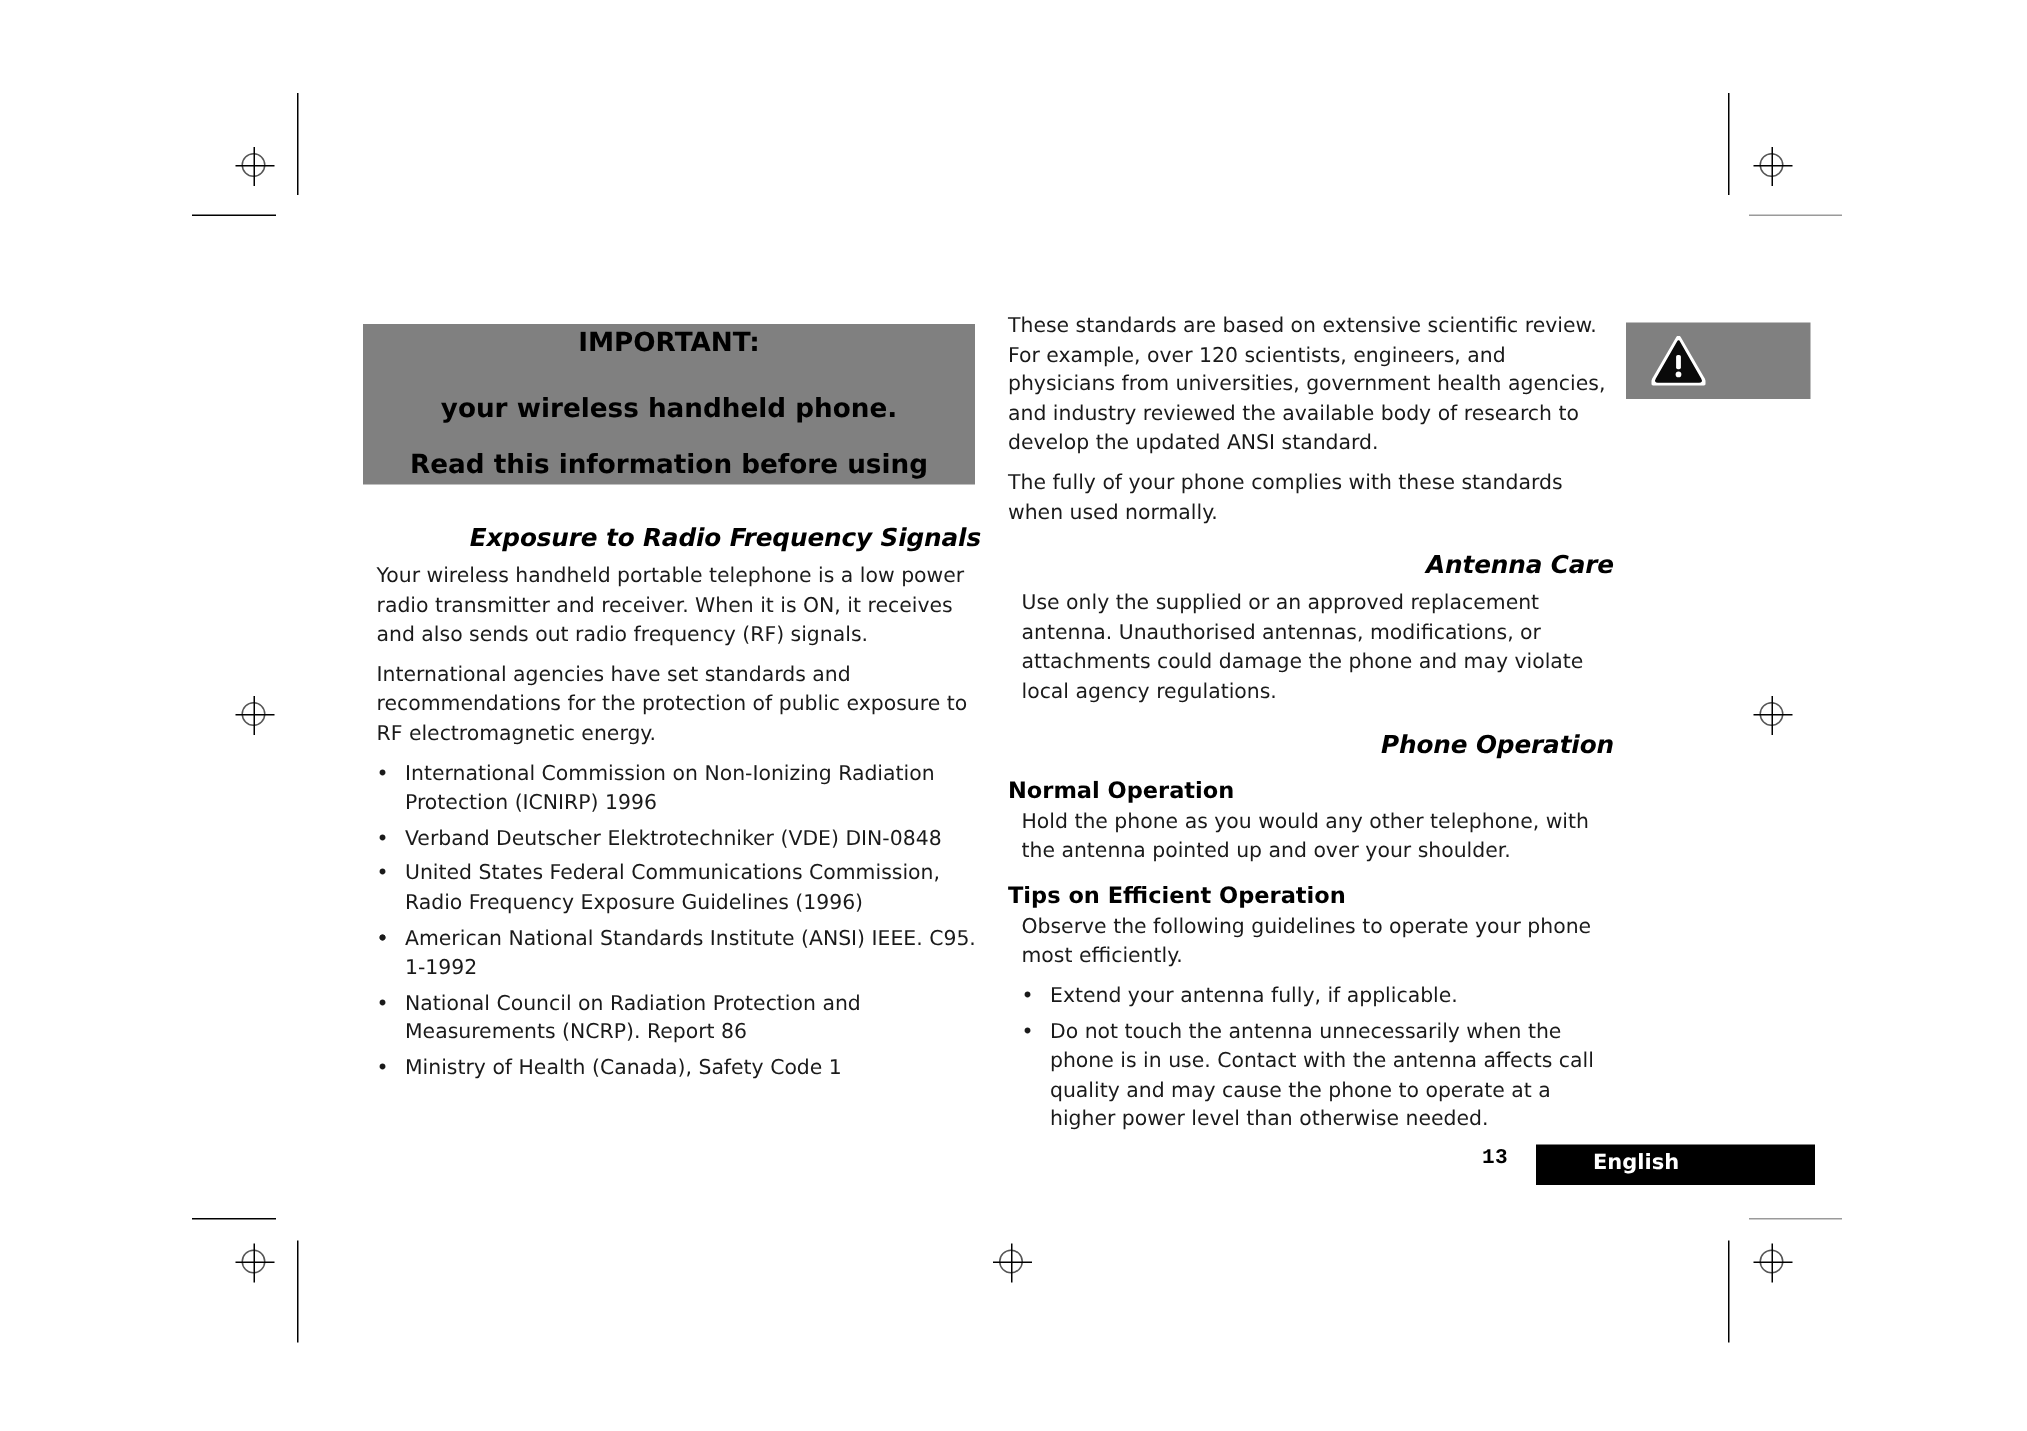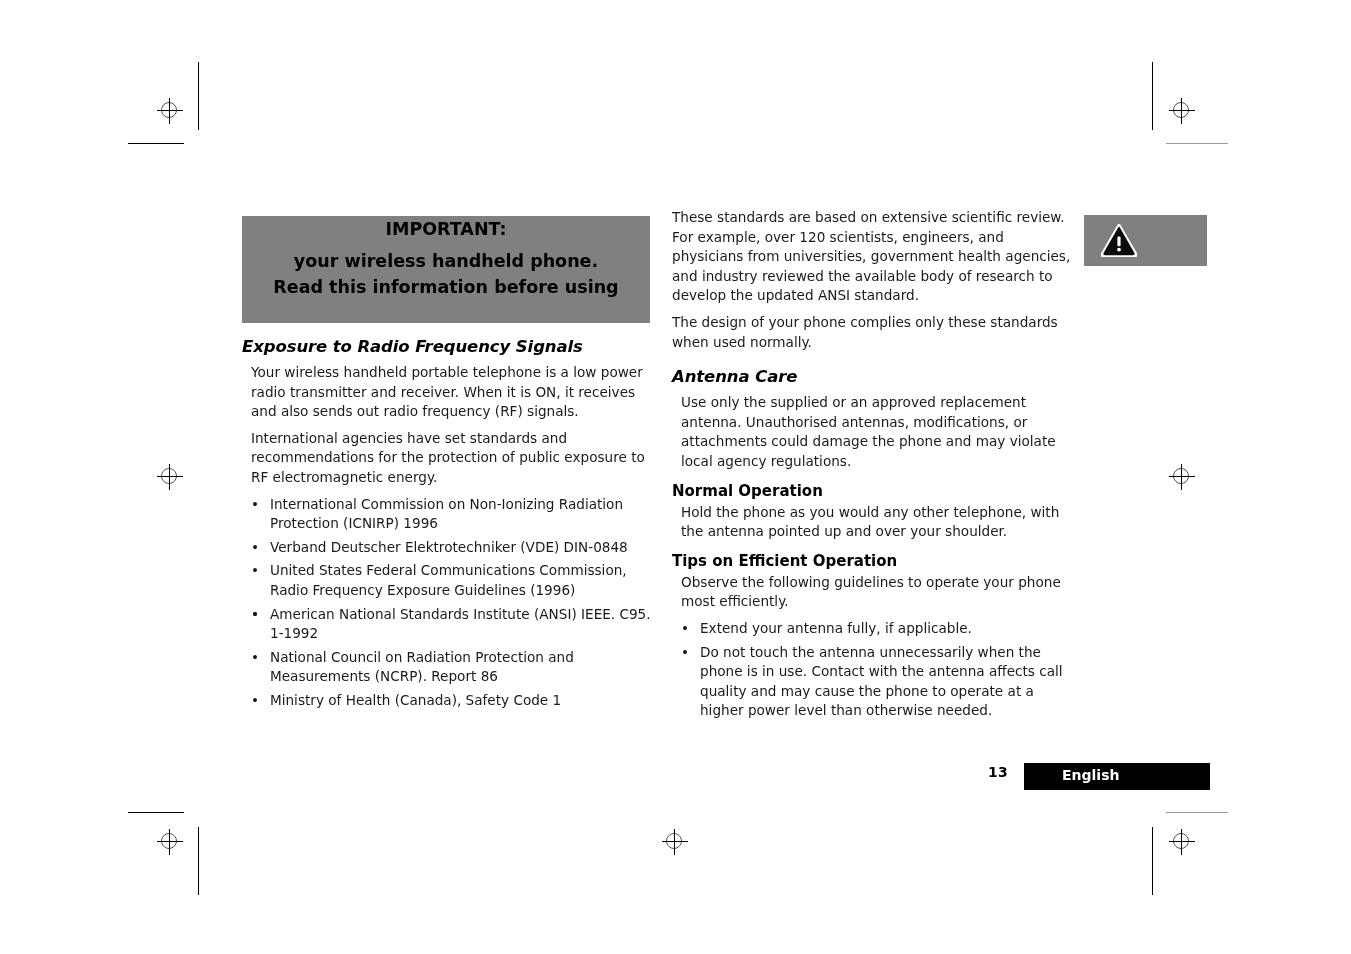--- a/index.html
+++ b/index.html
@@ -68,21 +68,21 @@
     position: absolute;
     left: 242px;
     top: 216px;
     width: 408px;
     height: 107px;
     background: #808080;
     box-sizing: border-box;
     display: flex;
     flex-direction: column;
     align-items: center;
-    justify-content: flex-start;
+    justify-content: space-between;
   }
   .important-line {
     font-weight: bold;
     font-size: 17.5px;
     line-height: 26px;
     color: #000;
     text-align: center;
     white-space: nowrap;
   }
   .important-line.first { margin-bottom: 6px; }
@@ -110,23 +110,24 @@
     color: #1a1a1a;
   }
   .col-left  { left: 242px; top: 332px; width: 412px; }
   .col-right { left: 672px; top: 208px; width: 404px; }
 
   h2.sec-title {
     font-size: 16.5px;
     font-weight: bold;
     font-style: italic;
     color: #000;
-    margin: 4px 0 5px 0;
+    margin: 16px 0 5px 0;
     line-height: 22px;
     letter-spacing: -0.1px;
+    text-align: right;
   }
   h2.sec-title.spaced { margin-top: 14px; }
 
   h3.sub-title {
     font-size: 15px;
     font-weight: bold;
     font-style: normal;
     color: #000;
     margin: 10px 0 2px 0;
     line-height: 19px;
@@ -159,20 +160,21 @@
   }
 
   .page-number {
     position: absolute;
     left: 988px;
     top: 764px;
     font-size: 14px;
     font-weight: bold;
     color: #000;
     letter-spacing: 0.2px;
+    font-family: Liberation Mono, monospace;
   }
   .lang-bar {
     position: absolute;
     left: 1024px;
     top: 763px;
     width: 186px;
     height: 27px;
     background: #000000;
   }
   .lang-bar span {
@@ -263,25 +265,26 @@
       <li><span class="dot">•</span><span>United States Federal Communications Commission, Radio Frequency Exposure Guidelines (1996)</span></li>
       <li><span class="dot">•</span></li>
       <li><span class="dot">•</span><span>American National Standards Institute (ANSI) IEEE. C95. 1-1992</span></li>
       <li><span class="dot">•</span><span>National Council on Radiation Protection and Measurements (NCRP). Report 86</span></li>
       <li><span class="dot">•</span><span>Ministry of Health (Canada), Safety Code 1</span></li>
     </ul>
   </div>
 
   <div class="col col-right">
     <p class="body flush">These standards are based on extensive scientific review. For example, over 120 scientists, engineers, and physicians from universities, government health agencies, and industry reviewed the available body of research to develop the updated ANSI standard.</p>
-    <p class="body flush">The design of your phone complies only these standards when used normally.</p>
+    <p class="body flush">The fully of your phone complies with these standards when used normally.</p>
 
     <h2 class="sec-title spaced">Antenna Care</h2>
     <p class="body">Use only the supplied or an approved replacement antenna. Unauthorised antennas, modifications, or attachments could damage the phone and may violate local agency regulations.</p>
 
+    <h2 class="sec-title spaced">Phone Operation</h2>
 
     <h3 class="sub-title">Normal Operation</h3>
     <p class="body">Hold the phone as you would any other telephone, with the antenna pointed up and over your shoulder.</p>
 
     <h3 class="sub-title">Tips on Efficient Operation</h3>
     <p class="body">Observe the following guidelines to operate your phone most efficiently.</p>
     <ul class="bullets">
       <li><span class="dot">•</span><span>Extend your antenna fully, if applicable.</span></li>
       <li><span class="dot">•</span><span>Do not touch the antenna unnecessarily when the phone is in use. Contact with the antenna affects call quality and may cause the phone to operate at a higher power level than otherwise needed.</span></li>
     </ul>

